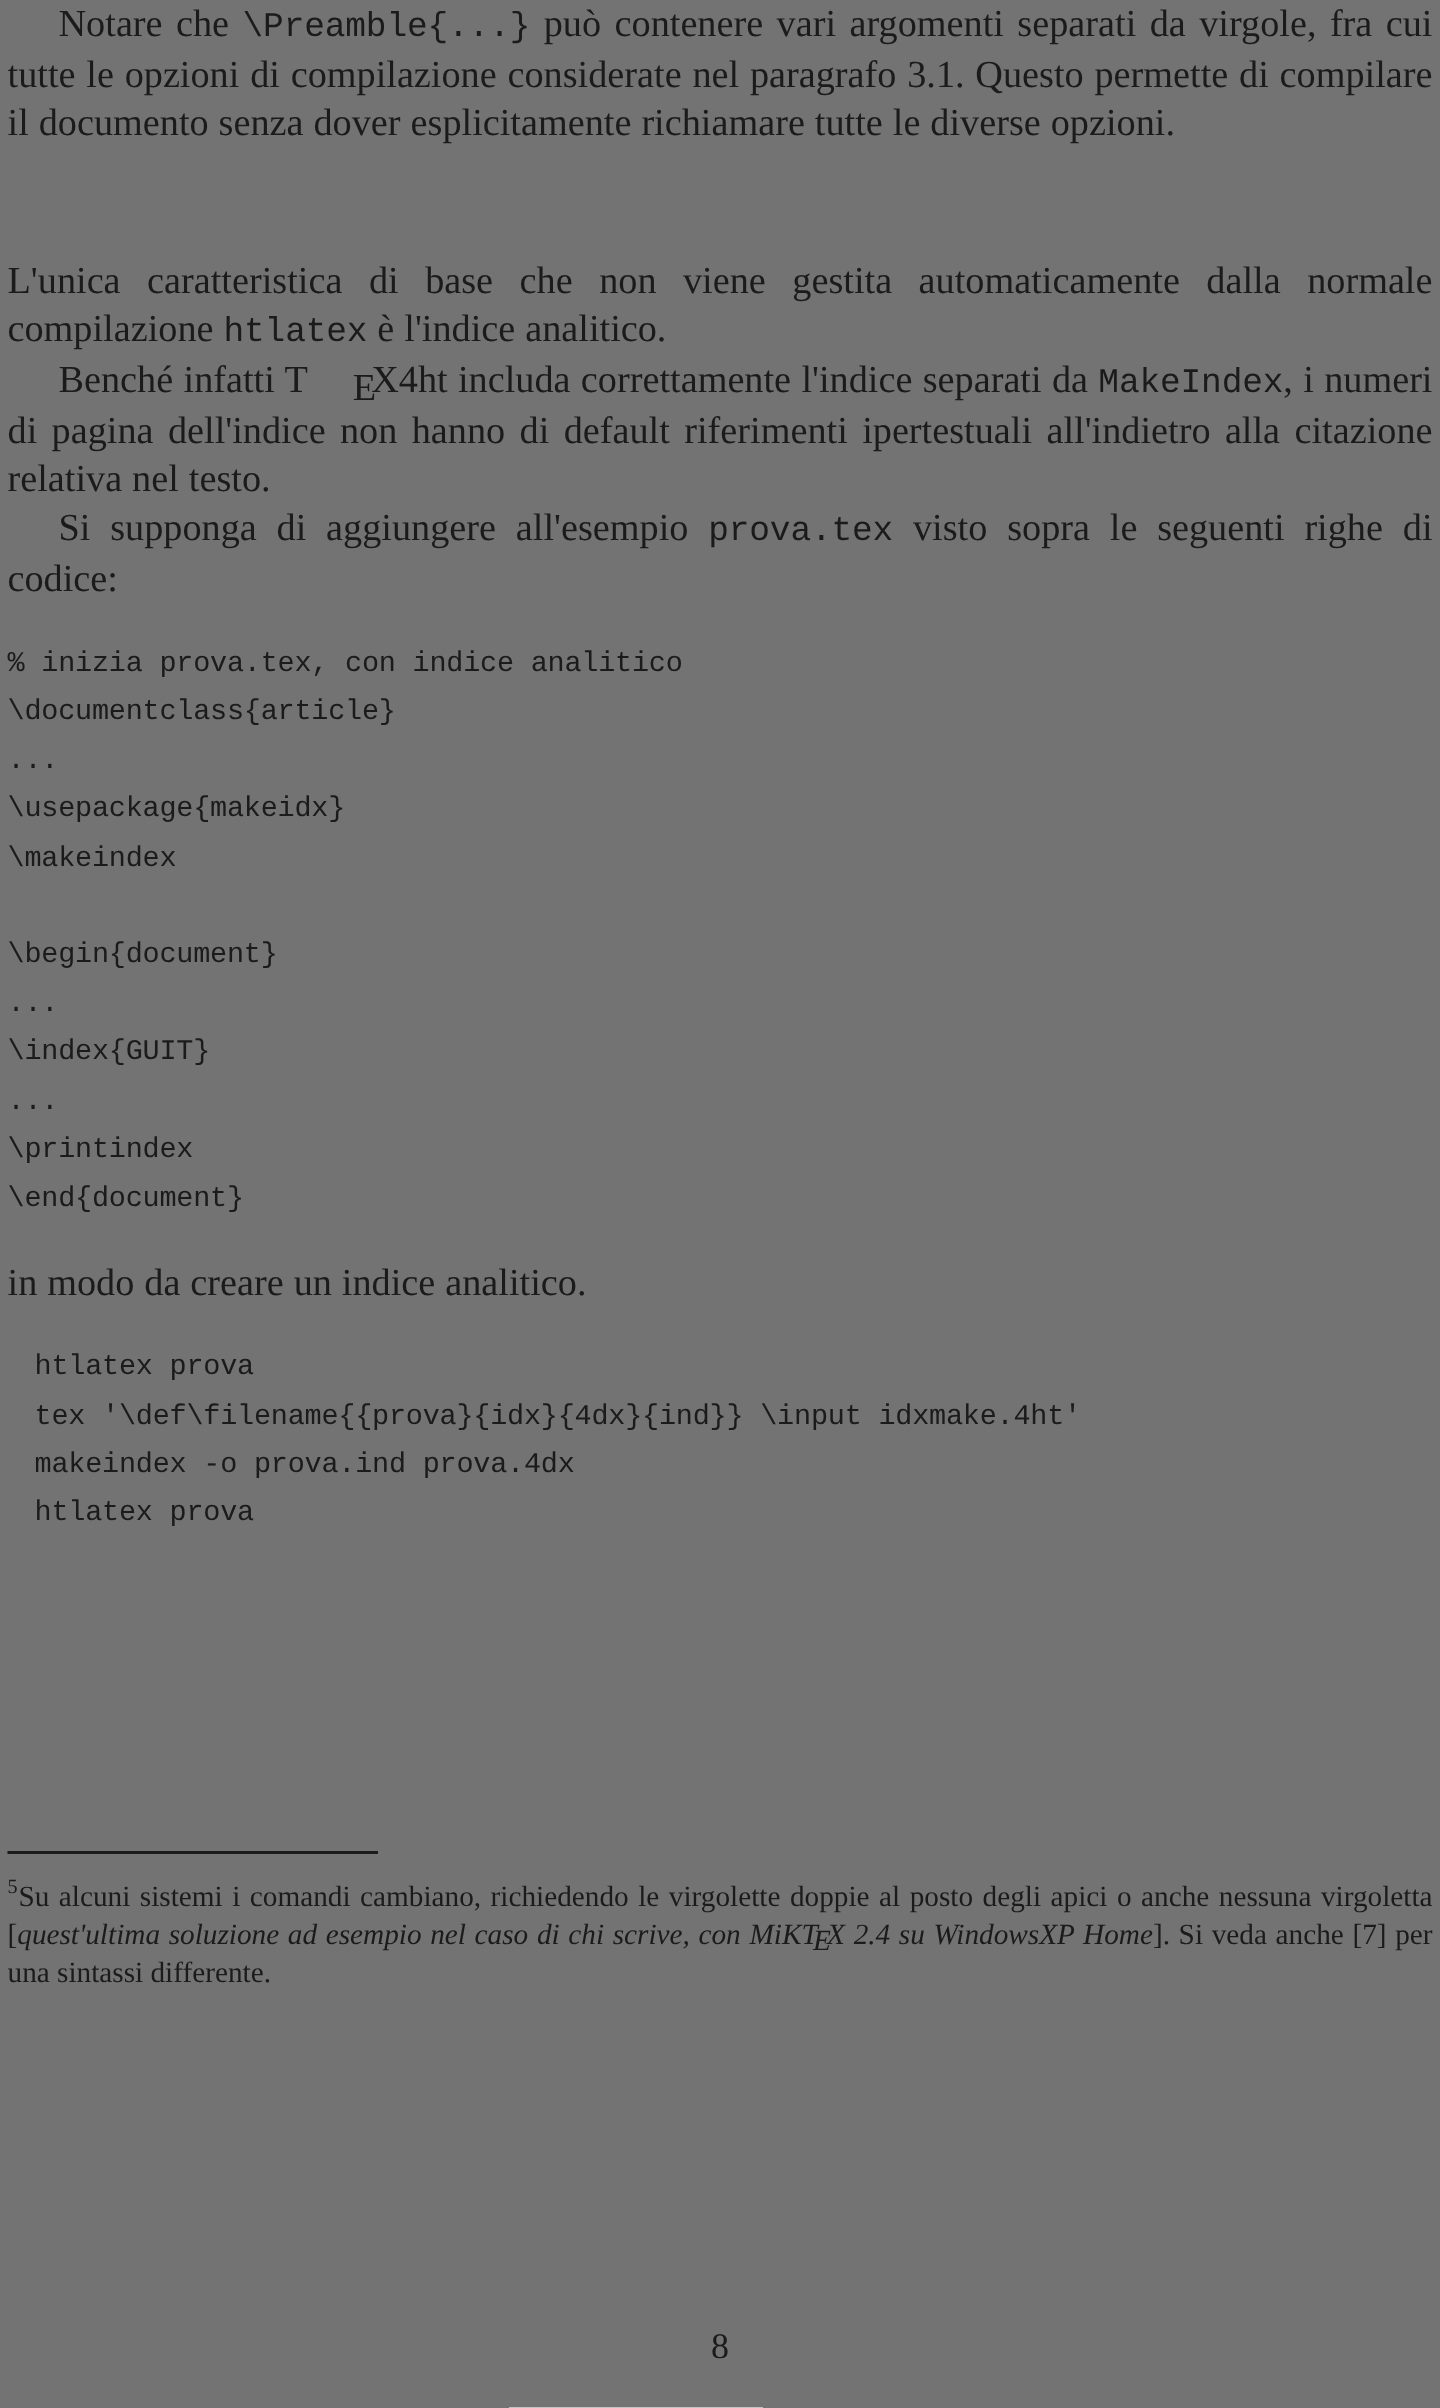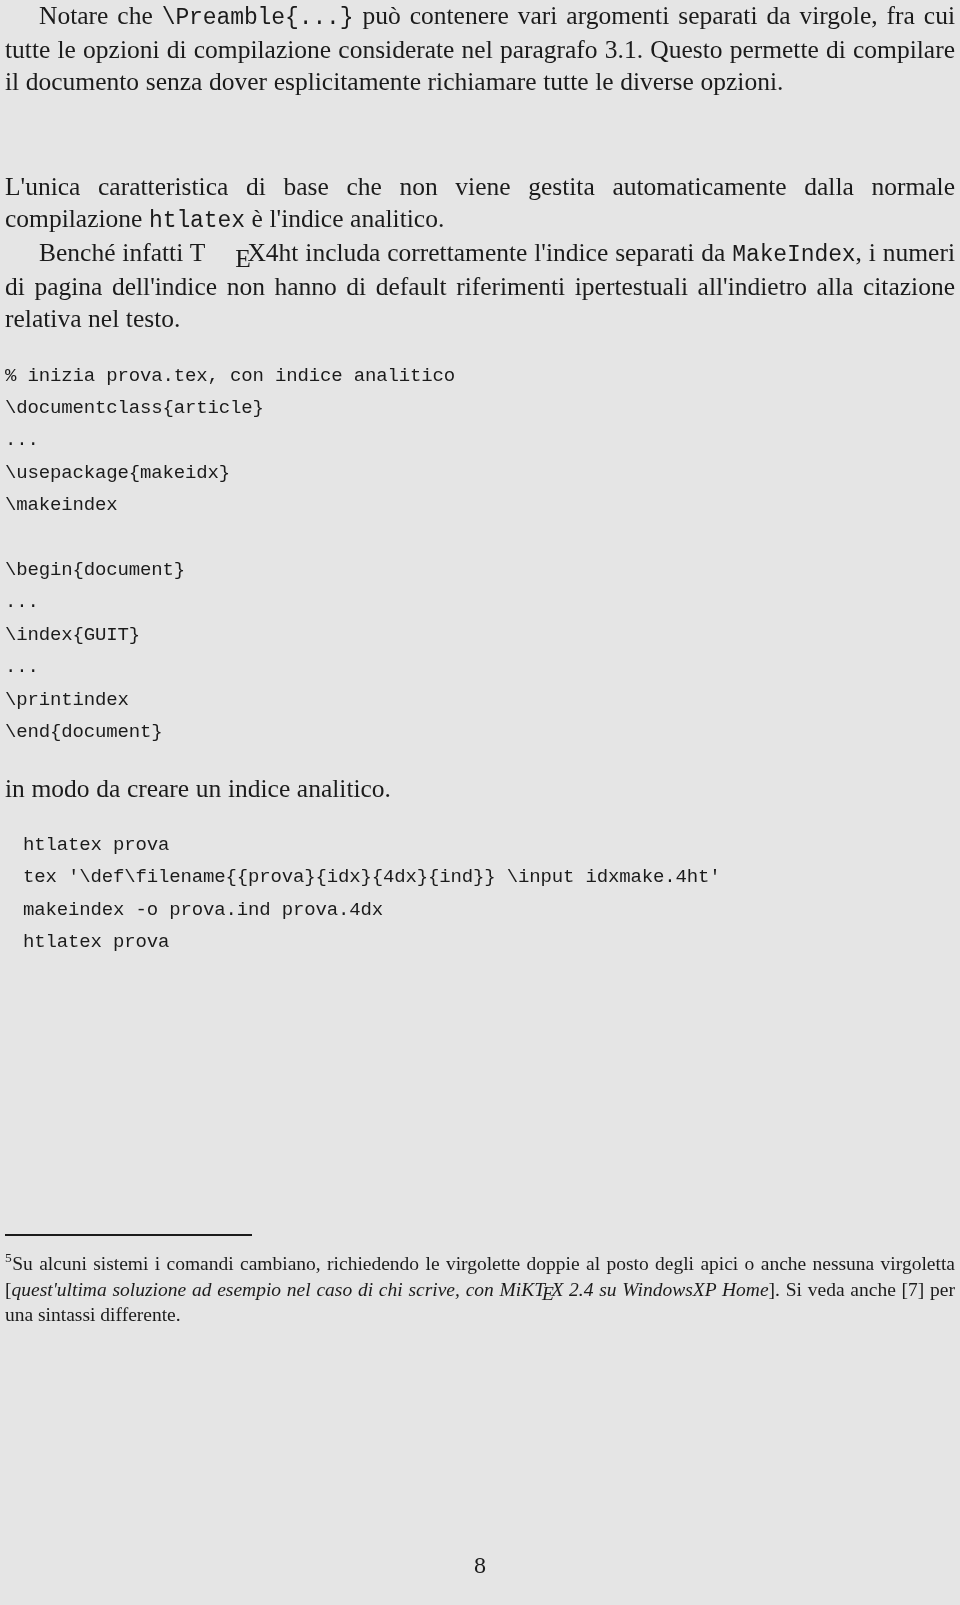--- a/index.html
+++ b/index.html
@@ -4,21 +4,21 @@
 <style>
   html, body {
     margin: 0;
     padding: 0;
     background: #ffffff;
   }
   .page {
     position: relative;
     width: 960px;
     height: 1605px;
-    background: #e5e5e5;
+    background: #737373;
     overflow: hidden;
     font-family: "Liberation Serif", "DejaVu Serif", serif;
     color: #1b1b1b;
   }
   .body-col {
     position: absolute;
     left: 5px;
     top: 0;
     width: 950px;
   }
@@ -128,20 +128,21 @@
     <div class="gap-after-p1"></div>
 
 
     <div class="gap-after-head"></div>
 
     <p class="para"><span>L'unica caratteristica di base che non viene gestita automaticamente dalla normale compilazione </span><span class="tt">htlatex</span><span> è l'indice analitico.</span></p>
 
     <p class="para indent"><span>Benché infatti </span><span class="texlogo"><span>T</span><span class="e">E</span><span>X</span><span>4ht</span></span><span> includa correttamente l'indice separati da </span><span class="tt">MakeIndex</span><span>, i numeri di pagina dell'indice non hanno di default riferimenti ipertestuali all'indietro alla citazione relativa nel testo.</span></p>
 
 
+    <p class="para indent"><span>Si supponga di aggiungere all'esempio </span><span class="tt">prova.tex</span><span> visto sopra le seguenti righe di codice:</span></p>
 
     <div class="blockgap"></div>
 
     <pre class="code">% inizia prova.tex, con indice analitico
 \documentclass{article}
 ...
 \usepackage{makeidx}
 \makeindex
 
 \begin{document}

